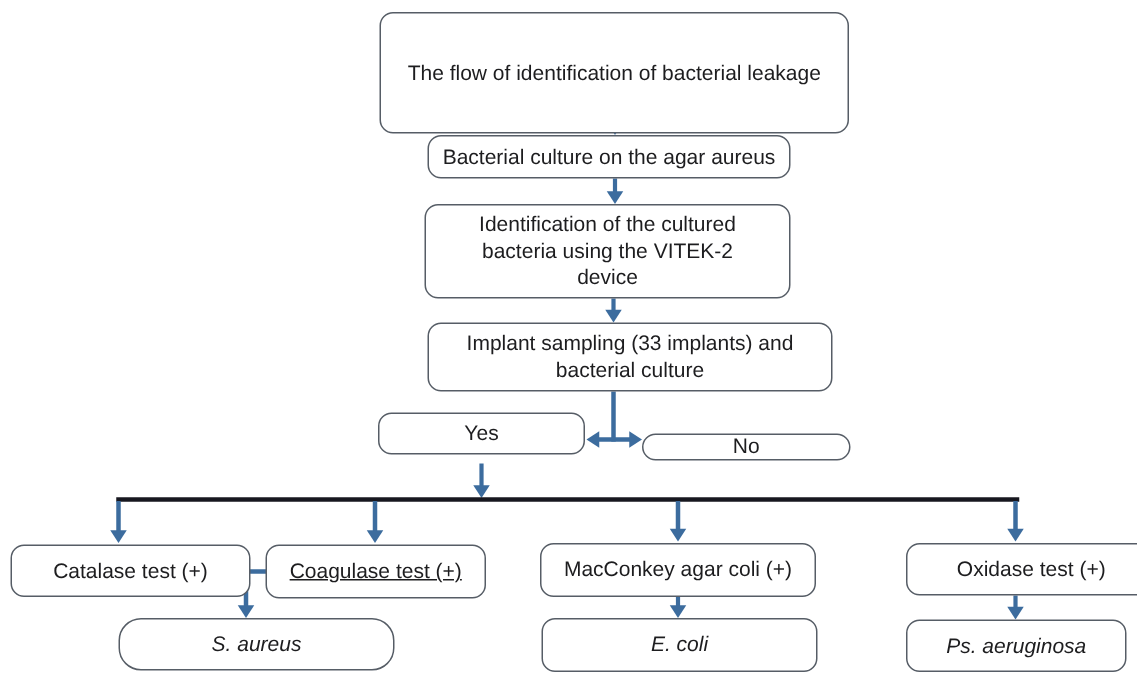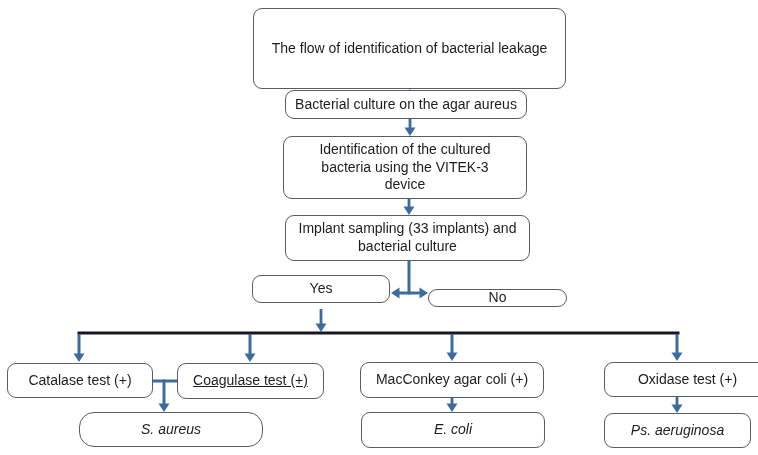--- a/index.html
+++ b/index.html
@@ -51,24 +51,24 @@
     font-weight: 400;
     color: var(--text);
     line-height: 1.28;
     padding: 2px 5px;
   }
   .node.oneline { white-space: nowrap; }
   .node.italic { font-style: italic; }
   .node-title { left: 253px; top: 8px;  width: 313px; height: 81px; text-align: center; }
   .node-culture { left: 285px; top: 90px; width: 242px; height: 29px; }
   .node-identification { left: 283px; top: 136px; width: 244px; height: 63px; padding: 2px 16px; }
-  .node-sampling { left: 285px; top: 215px; width: 245px; height: 46px; padding: 2px 10px; }
+  .node-sampling { left: 285px; top: 215px; width: 270px; height: 46px; padding: 2px 10px; }
   .node-yes { left: 252px; top: 275px; width: 138px; height: 28px; }
   .node-no  { left: 428px; top: 275px; width: 139px; height: 18px; margin-top: 14px; }
-  .node-catalase  { left: 7px;   top: 363px; width: 146px; height: 35px; }
+  .node-catalase  { left: 7px;   top: 363px; width: 160px; height: 35px; }
   .node-coagulase { left: 177px; top: 363px; width: 147px; height: 36px; text-decoration: underline; }
   .node-macconkey { left: 360px; top: 362px; width: 184px; height: 36px; }
   .node-oxidase   { left: 604px; top: 362px; width: 167px; height: 35px; }
   .node-s-aureus      { left: 79px;  top: 412px; width: 184px; height: 35px; border-radius: 15px; }
   .node-e-coli        { left: 361px; top: 412px; width: 184px; height: 36px; }
   .node-ps-aeruginosa { left: 604px; top: 413px; width: 147px; height: 35px; }
 </style>
 </head>
 <body>
 
@@ -139,21 +139,21 @@
     <g>
       <line class="arrow-line" x1="677" y1="397" x2="677" y2="405"></line>
       <polygon class="arrow-head" points="671.5,404.5 682.5,404.5 677,413"></polygon>
     </g>
   </svg>
 
   <div class="node node-title oneline">The flow of identification of bacterial leakage</div>
 
   <div class="node node-culture oneline">Bacterial culture on the agar aureus</div>
 
-  <div class="node node-identification">Identification of the cultured bacteria using the VITEK-3 device</div>
+  <div class="node node-identification">Identification of the cultured bacteria using the VITEK-2 device</div>
 
   <div class="node node-sampling">Implant sampling (33 implants) and bacterial culture</div>
 
   <div class="node node-yes oneline">Yes</div>
 
   <div class="node node-no oneline">No</div>
 
   <div class="node node-catalase oneline">Catalase test (+)</div>
 
   <div class="node node-coagulase oneline">Coagulase test (+)</div>

